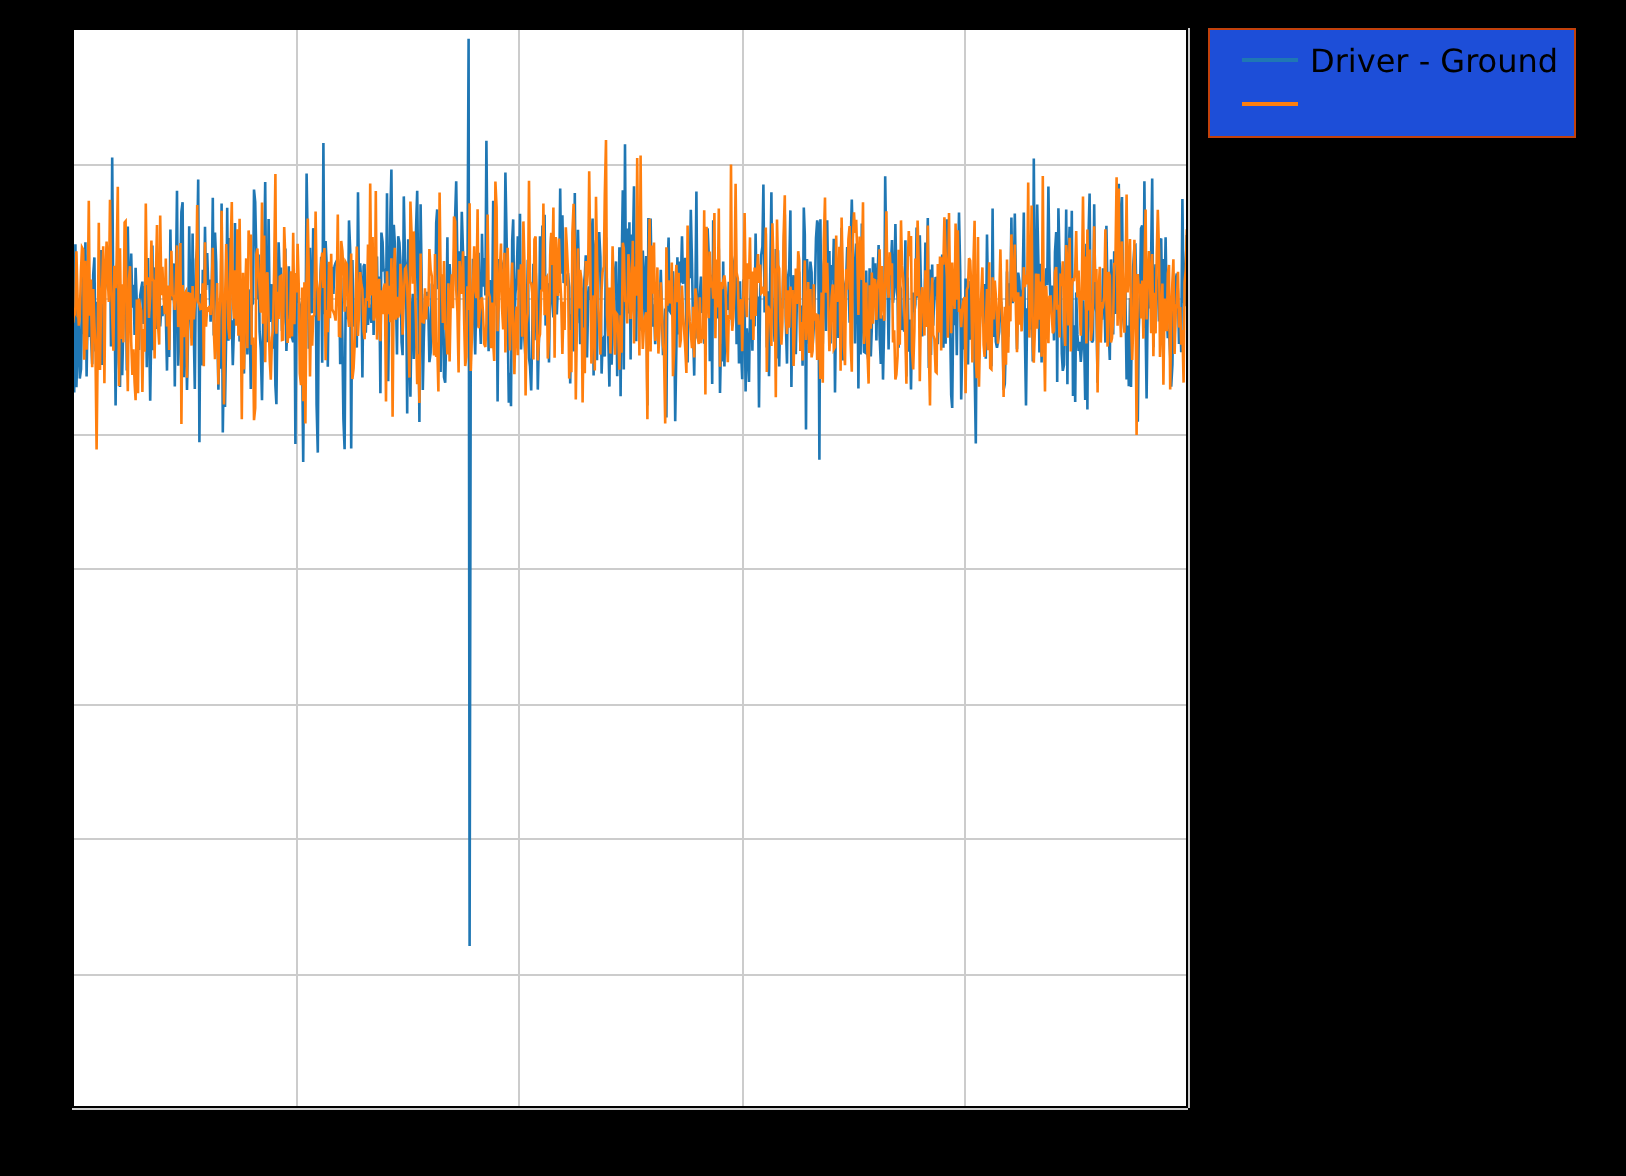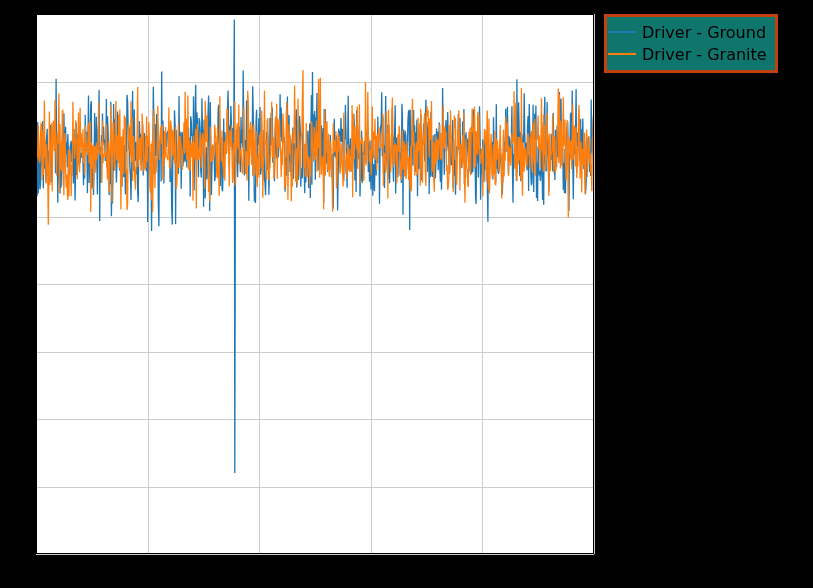--- a/index.html
+++ b/index.html
@@ -21,24 +21,24 @@
   .grid-line {
     position: absolute;
     background: #cccccc;
   }
   .spine {
     position: absolute;
     background: #000;
   }
   .legend-box {
     position: absolute;
-    background: #0f766e;
-    border: 3px solid #c2410c;
+    background: #1d4ed8;
+    border: 1px solid #c2410c;
     box-sizing: border-box;
-    padding: 4px 8px 5px 1px;
+    padding: 4px 8px 5px 16px;
   }
   .legend-row {
     display: flex;
     align-items: center;
     height: 22px;
   }
   .legend-swatch {
     width: 28px;
     height: 0;
     border-top: 2px solid;
@@ -88,15 +88,14 @@
 <div class="spine" style="width: 1px; height: 540px; left: 593px; top: 14px;"></div>
 <div class="spine" style="width: 558px; height: 1px; left: 36px; top: 14px;"></div>
 <div class="spine" style="width: 558px; height: 1px; left: 36px; top: 553px;"></div>
 <div class="legend-box" id="legend-box" style="left: 604px; top: 14px;">
   <div class="legend-row">
     <div class="legend-swatch" id="lg-sw-0" style="border-top-color: rgb(31, 119, 180);"></div>
     <div class="legend-label">Driver - Ground</div>
   </div>
   <div class="legend-row">
     <div class="legend-swatch" id="lg-sw-1" style="border-top-color: rgb(255, 127, 14);"></div>
-    <div class="legend-label">Driver - Granite</div>
   </div>
 </div>
 
 </body></html>

